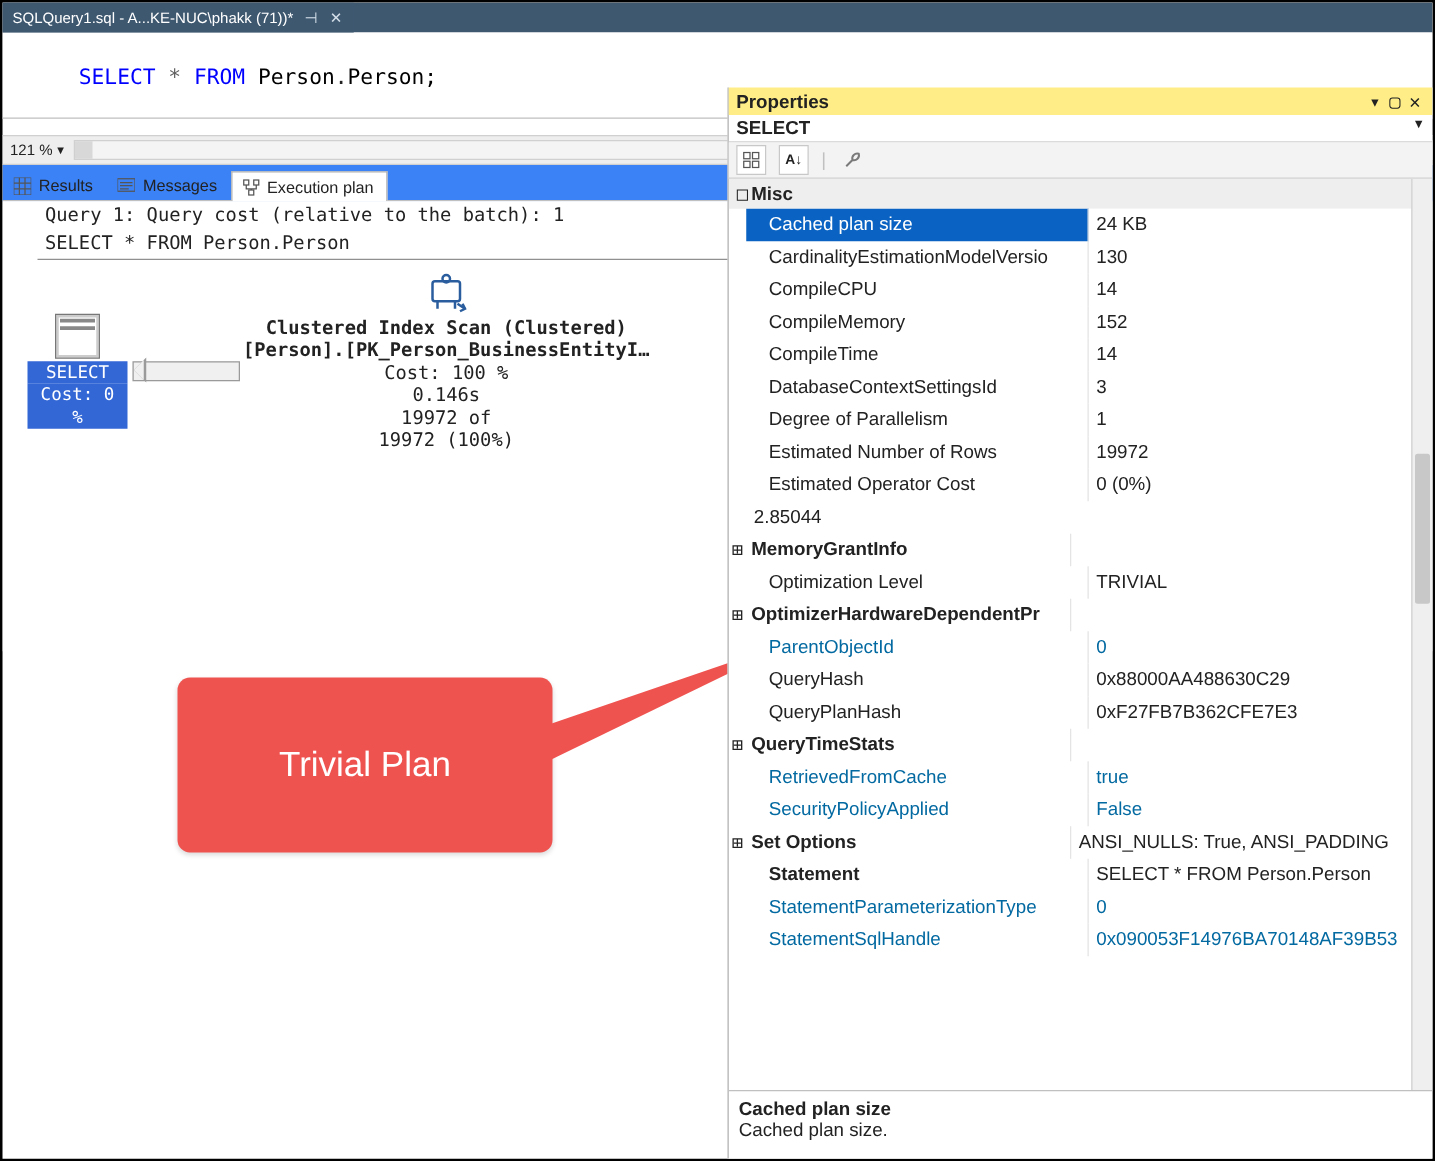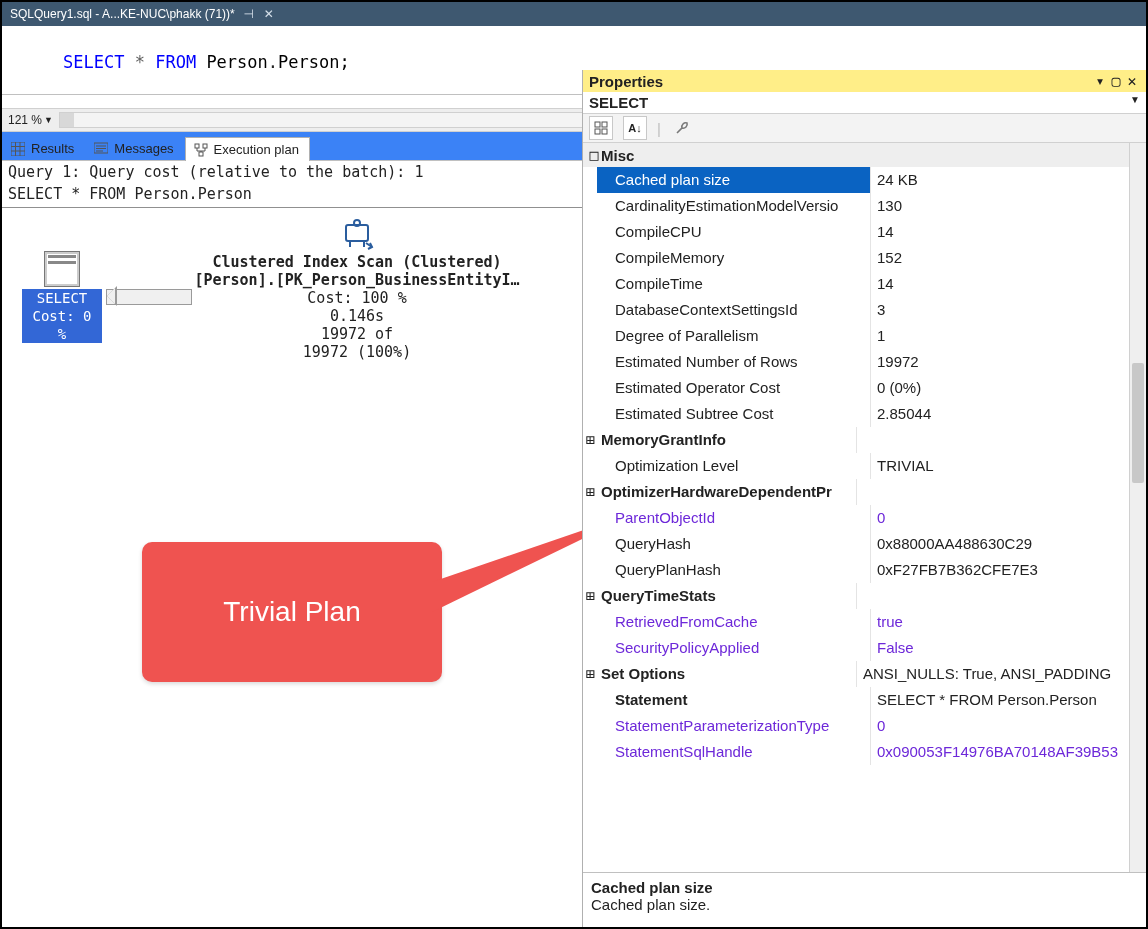--- a/index.html
+++ b/index.html
@@ -28,21 +28,21 @@
 .zoom-row .trough { flex: 1; height: 14px; background: #f4f4f4; border: 1px solid #d0d0d0; position: relative; }
 .zoom-row .thumb { position: absolute; left: 0; top: 0; height: 100%; width: 14px; background: #d8d8d8; }
 
 
 .res-tabs { height: 28px; background: #3b82f6; display: flex; align-items: flex-end; border-bottom: 1px solid #c0c0c0; font-size: 13px; }
 .res-tab { display: flex; align-items: center; gap: 6px; padding: 4px 10px 4px 8px; border: 1px solid transparent; border-bottom: none; cursor: pointer; }
 .res-tab.active { background: #fff; border-color: #b0b0b0; position: relative; top: 1px; }
 .res-tab .ico { width: 14px; height: 14px; display: inline-block; }
 
 
-.plan-body { position: relative; height: 360px; background: #fff; font-family: Consolas, monospace; font-size: 15px; }
+.plan-body { position: relative; height: 360px; background: #fff; font-family: Consolas, monospace; font-size: 15px; padding-left: 28px; }
 .plan-head-line { padding: 2px 6px; }
 .plan-header-underline { border-bottom: 1px solid #909090; margin: 2px 0 8px 0; }
 
 .op-node { position: absolute; text-align: center; }
 .op-node .ico { width: 34px; height: 34px; margin: 0 auto 2px auto; }
 .arrow { position: absolute; height: 14px; border: 1px solid #9a9a9a; background: #f0f0f0; }
 .arrow::before { content: ""; position: absolute; left: -10px; top: -4px; border: 10px solid transparent; border-right-color: #9a9a9a; }
 .arrow::after { content: ""; position: absolute; left: -8px; top: -2px; border: 8px solid transparent; border-right-color: #f0f0f0; }
 
 .select-node .ico { background: linear-gradient(#fff,#fff); border: 1px solid #777; box-shadow: inset 0 0 0 2px #ccc; }
@@ -67,21 +67,21 @@
 .cat-row { display: flex; align-items: center; background: #eeeeee; font-weight: 700; padding: 3px 4px; }
 .cat-row .tw { width: 14px; font-family: Consolas, monospace; text-align: center; cursor: pointer; }
 .grid-row { display: flex; align-items: stretch; height: 26px; }
 .grid-row .tw { width: 14px; font-family: Consolas, monospace; text-align: center; cursor: pointer; line-height: 26px; }
 .grid-row .k { width: 255px; padding-left: 18px; line-height: 26px; border-right: 1px solid #e4e4e4; white-space: nowrap; overflow: hidden; text-overflow: ellipsis; }
 .grid-row .v { flex: 1; padding-left: 6px; line-height: 26px; white-space: nowrap; overflow: hidden; text-overflow: ellipsis; }
 .grid-row.selected .k { background: #0a63c2; color: #fff; }
 .grid-row.selected .v { background: #fff; }
 .grid-row.exp .k { font-weight: 700; padding-left: 4px; }
 .grid-row.exp .tw + .k { padding-left: 4px; }
-.grid-row.dim .k, .grid-row.dim .v { color: #6d28d9; }
+.grid-row.dim .k, .grid-row.dim .v { color: #0369a1; }
 .desc-pane { border-top: 1px solid #c0c0c0; padding: 6px 8px 14px 8px; }
 .desc-pane .t { font-weight: 700; }
 
 
 .hl-box { position: absolute; border: 4px solid #e53935; pointer-events: none; }
 
 
 .tail-svg { position: absolute; pointer-events: none; }
 
 
@@ -271,21 +271,20 @@
             <span class="k">Estimated Number of Rows</span>
             <span class="v">19972</span>
           </div>
           <div class="grid-row">
             <span class="tw"></span>
             <span class="k">Estimated Operator Cost</span>
             <span class="v">0 (0%)</span>
           </div>
           <div class="grid-row">
             <span class="tw"></span>
-            <span class="k">Estimated Subtree Cost</span>
             <span class="v">2.85044</span>
           </div>
           <div class="grid-row exp">
             <span class="tw">⊞</span>
             <span class="k">MemoryGrantInfo</span>
             <span class="v"></span>
           </div>
           <div class="grid-row">
             <span class="tw"></span>
             <span class="k">Optimization Level</span>

